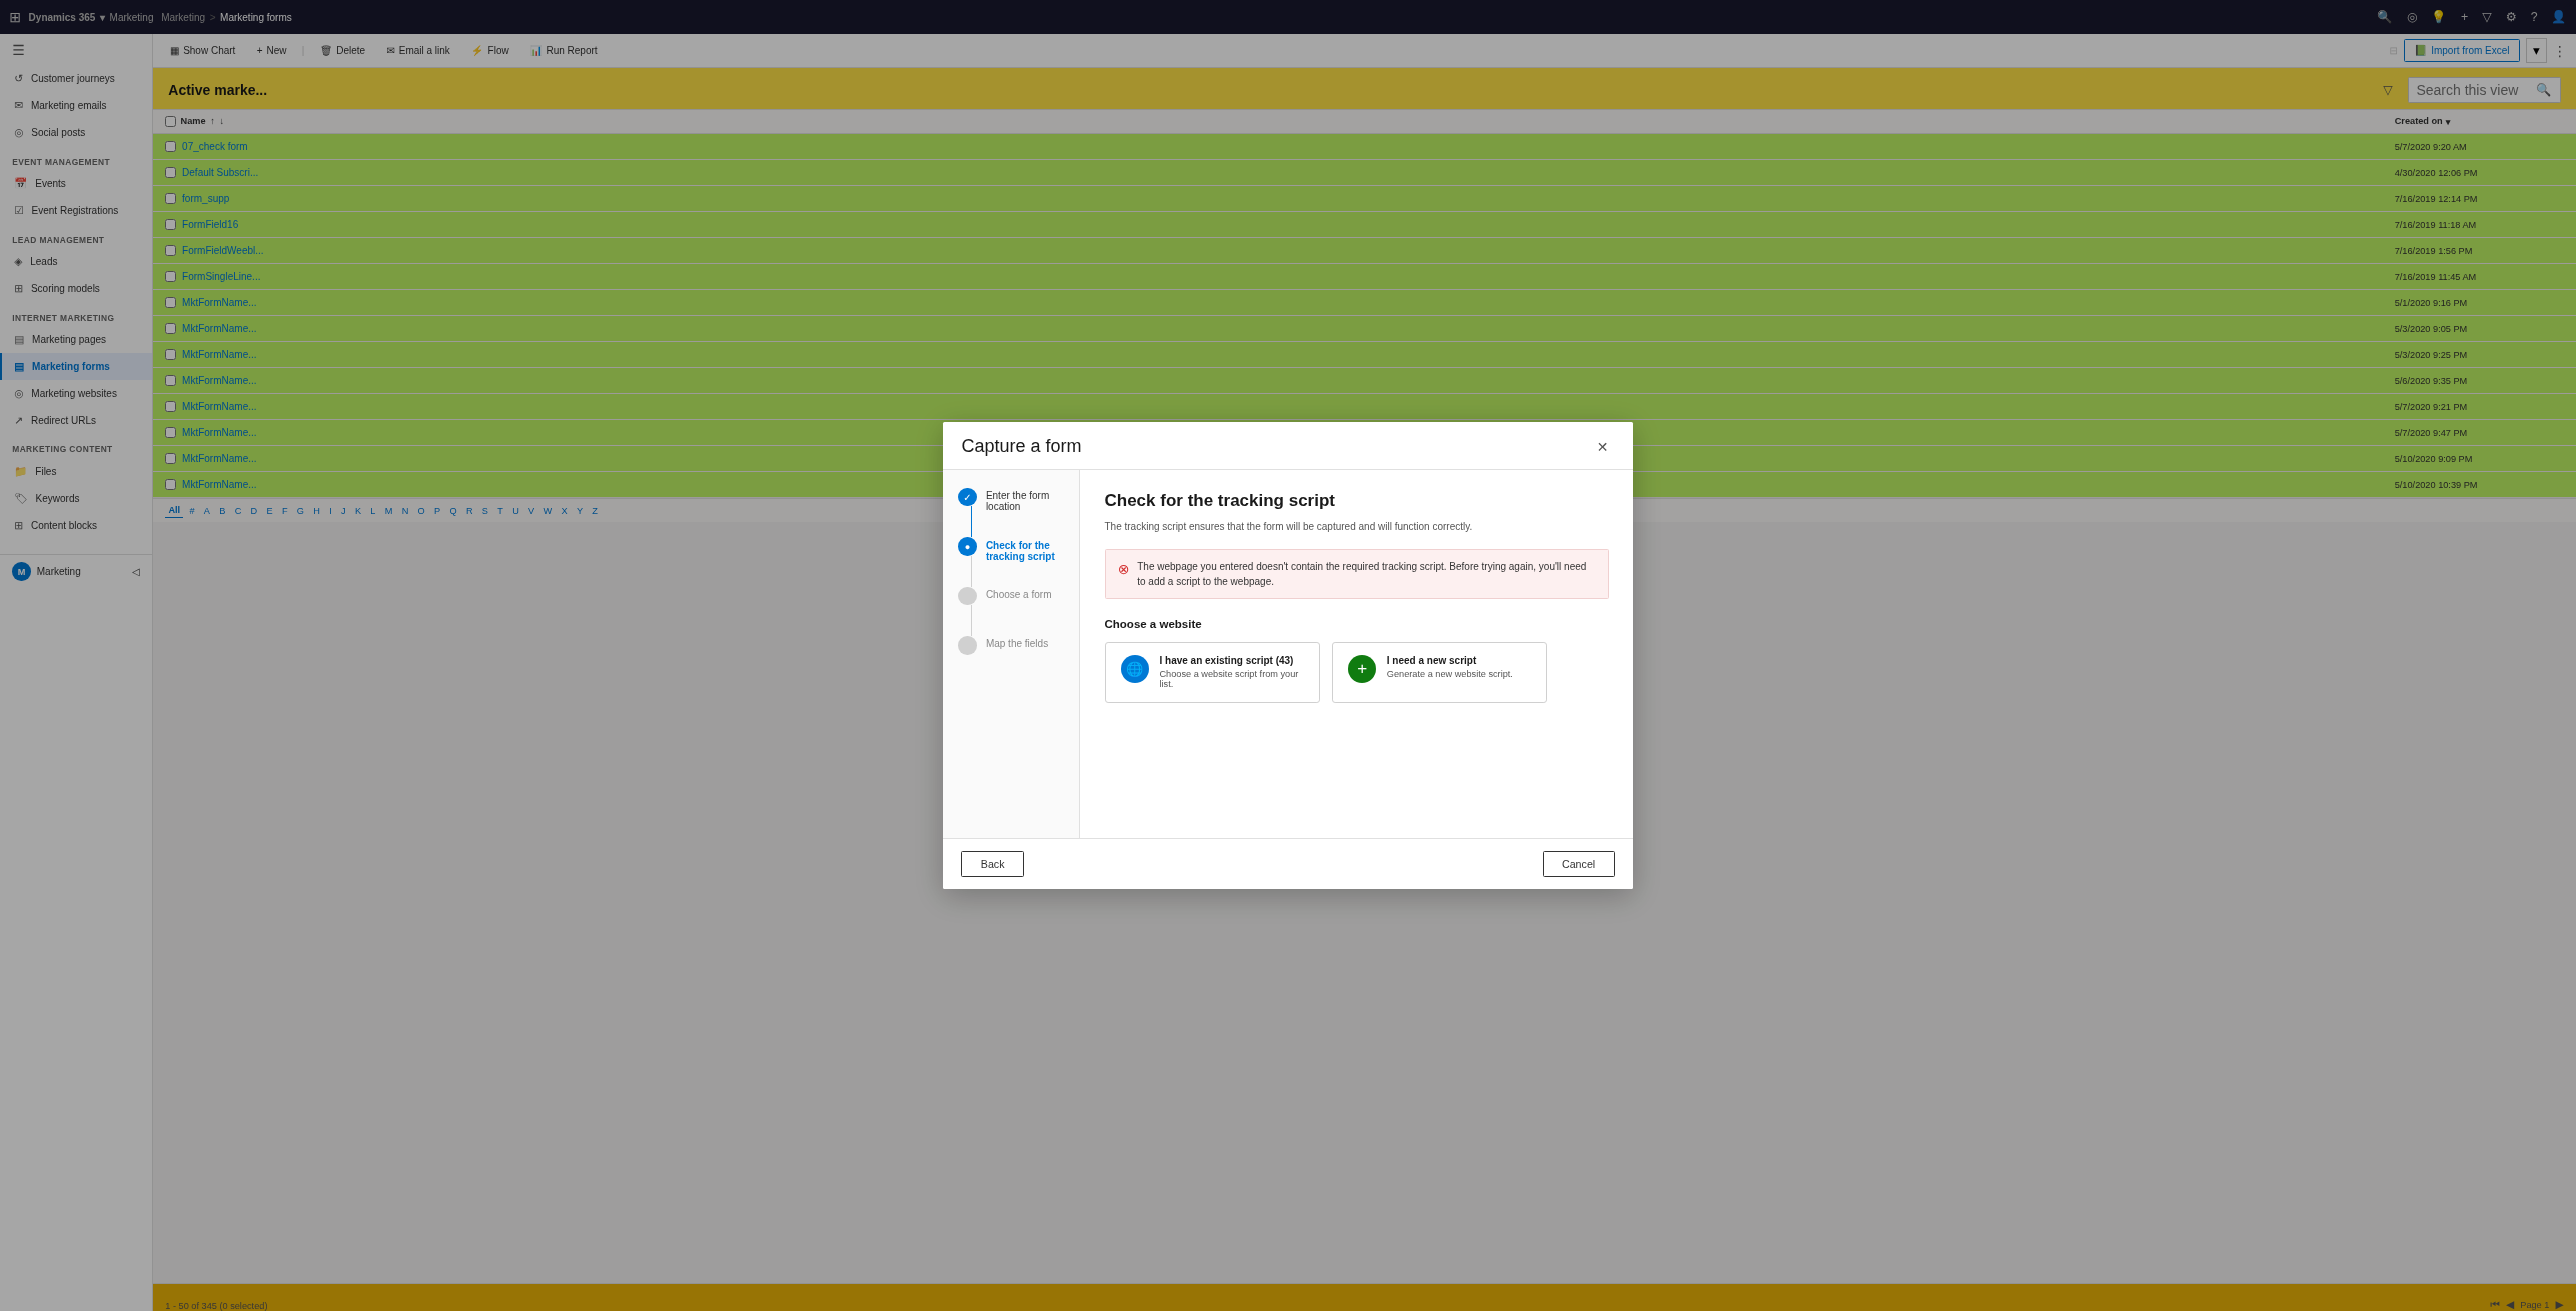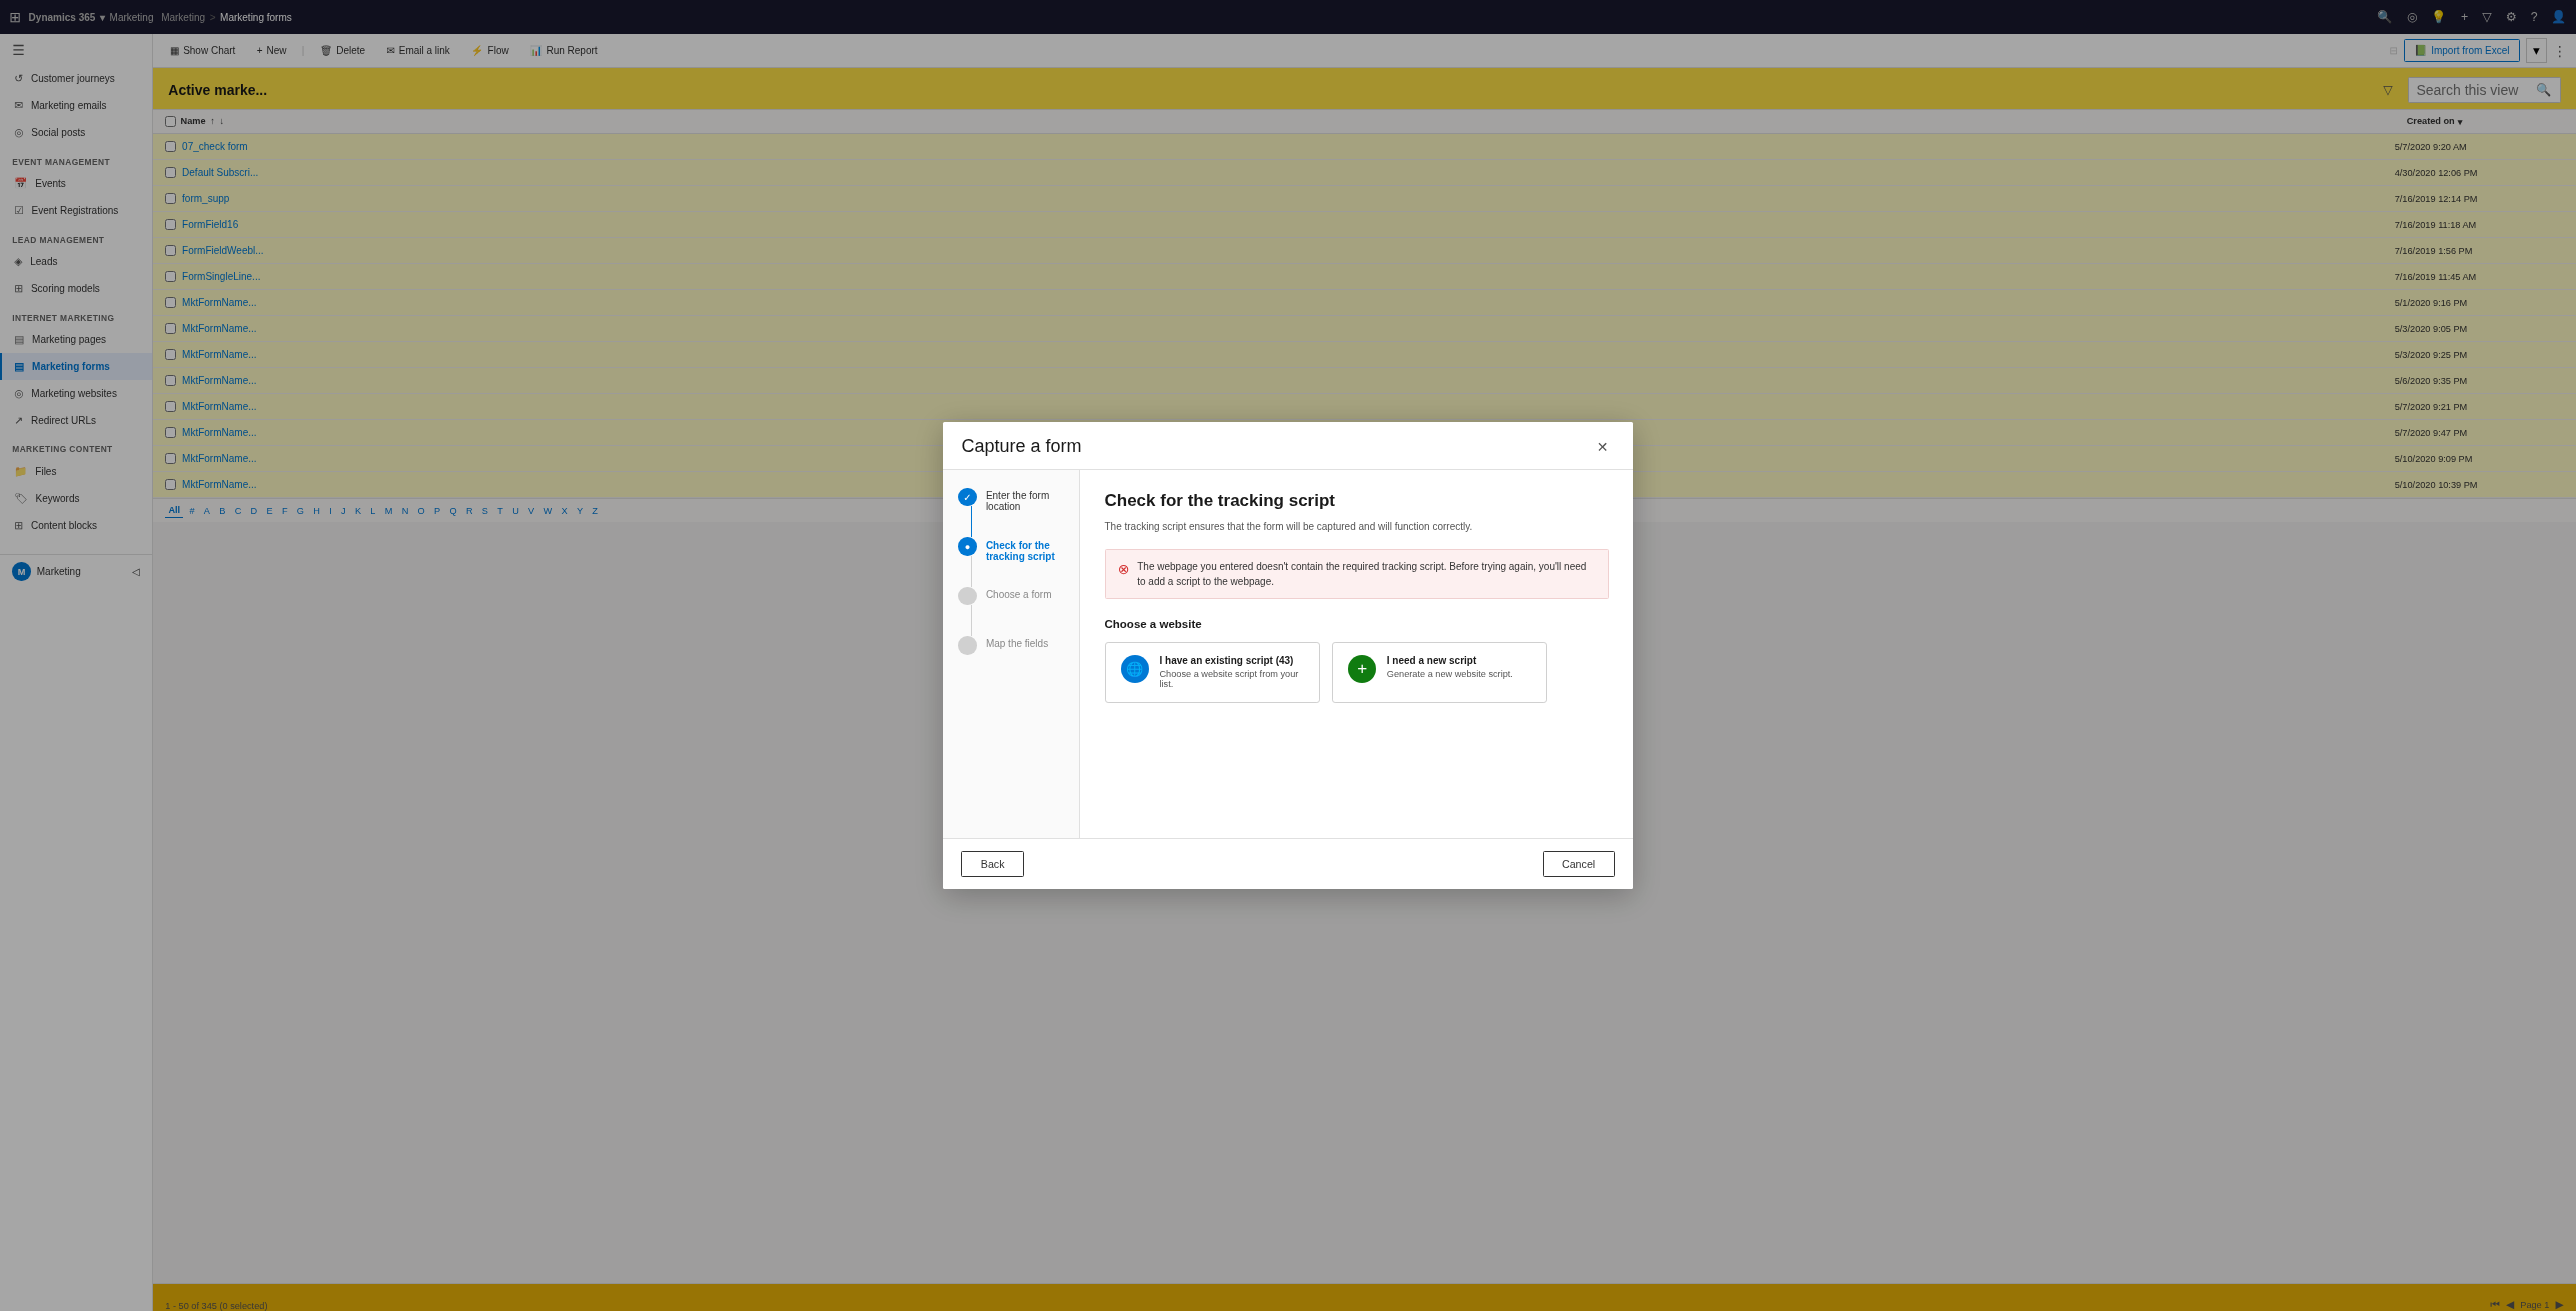--- a/index.html
+++ b/index.html
@@ -98,21 +98,21 @@
     }
     .toolbar-spacer { flex: 1; }
     .toolbar-import {
       border: 0.8px solid #0078d4; color: #0078d4;
       background: white; padding: 3.8px 9.2px;
       font-size: 10px; cursor: pointer; border-radius: 1.5px;
       display: flex; align-items: center; gap: 3.8px;
     }
 
     
-    .table-area { padding: 0; background: #fef9c3; }
+    .table-area { padding: 0; background: #bef264; }
     .search-box {
       margin-left: auto;
       display: flex; align-items: center;
       border: 0.8px solid #ccc; background: white;
       padding: 3.8px 7.7px; gap: 4.6px; border-radius: 1.5px;
       width: 153px;
     }
     .search-box input {
       border: none; outline: none; font-size: 14px;
       width: 100%; color: #333;
@@ -479,21 +479,21 @@
   <div class="table-area">
 
     <div class="table-header">
       <div style="display:flex;align-items:center;gap:4.6px;">
         <input type="checkbox" style="width: 10.7px; height: 10.7px;">
         <span>Name</span>
         <span>↑</span>
         <span>↓</span>
       </div>
       <div></div>
-      <div style="display:flex;align-items:center;gap:3.1px;margin-left:12px;">
+      <div style="display:flex;align-items:center;gap:3.1px;">
         <span>Created on</span>
         <span>▾</span>
       </div>
     </div>
 
     <div id="table-rows-container">
         <div class="table-row-item">
       <div style="display:flex;align-items:center;gap:6.1px;">
         <input type="checkbox" style="width: 10.7px; height: 10.7px;">
         <span style="color:#0078d4;">07_check form</span>

